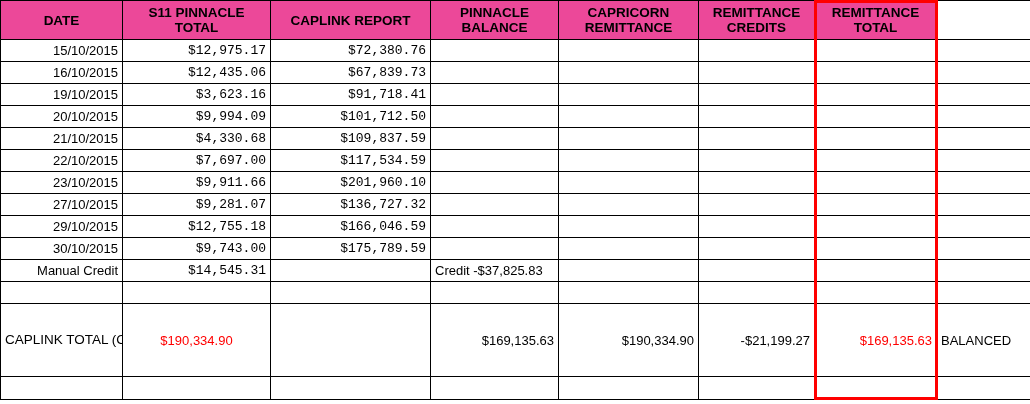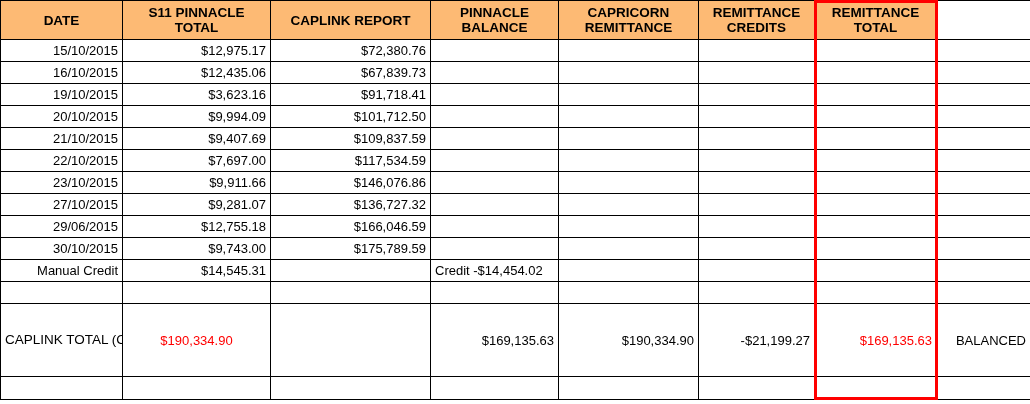--- a/index.html
+++ b/index.html
@@ -25,34 +25,34 @@
     border: 1px solid #000000;
     padding: 0 4px;
     vertical-align: middle;
     background: #ffffff;
     font-weight: normal;
     overflow: hidden;
     white-space: nowrap;
   }
   
   tr.header-row th {
-    background: #fdba74;
+    background: #ec4899;
     font-weight: bold;
     text-align: center;
     font-size: 13.5px;
     height: 38px;
     line-height: 15px;
     white-space: normal;
   }
   tr.header-row th.blank-head {
     background: #ffffff;
   }
   
   td.c-date { text-align: right; height: 21px; }
-  td.c-num  { text-align: right;  height: 21px; }
+  td.c-num  { text-align: right;  height: 21px; font-family: Liberation Mono, monospace; }
   td.c-text { text-align: left;   height: 21px; }
   td.c-empty{ height: 21px; }
 
   tr.total-row td {
     height: 72px;
   }
   td.total-label {
     text-align: center;
     font-weight: bold;
     font-size: 13.5px;
@@ -67,21 +67,21 @@
   td.total-num {
     text-align: right;
   }
   td.highlight-yellow {
     background: #ffff00;
     text-align: right;
     color: #ff0000;
     font-weight: bold;
   }
   td.balanced {
-    text-align: right;
+    text-align: left;
     font-weight: bold;
     padding-left: 3px;
     margin-left: 36px;
   }
   tr.tail-row td { height: 22px; }
 
   
   #red-box {
     position: absolute;
     border: 3px solid #ff0000;
@@ -152,60 +152,60 @@
         <td class="c-num">$9,994.09</td>
         <td class="c-num">$101,712.50</td>
         <td class="c-text"></td>
         <td class="c-num"></td>
         <td class="c-num"></td>
         <td class="c-num"></td>
         <td class="c-text"></td>
       </tr>
       <tr>
         <td class="c-date">21/10/2015</td>
-        <td class="c-num">$9,407.69</td>
+        <td class="c-num">$4,330.68</td>
         <td class="c-num">$109,837.59</td>
         <td class="c-text"></td>
         <td class="c-num"></td>
         <td class="c-num"></td>
         <td class="c-num"></td>
         <td class="c-text"></td>
       </tr>
       <tr>
         <td class="c-date">22/10/2015</td>
         <td class="c-num">$7,697.00</td>
         <td class="c-num">$117,534.59</td>
         <td class="c-text"></td>
         <td class="c-num"></td>
         <td class="c-num"></td>
         <td class="c-num"></td>
         <td class="c-text"></td>
       </tr>
       <tr>
         <td class="c-date">23/10/2015</td>
         <td class="c-num">$9,911.66</td>
-        <td class="c-num">$146,076.86</td>
+        <td class="c-num">$201,960.10</td>
         <td class="c-text"></td>
         <td class="c-num"></td>
         <td class="c-num"></td>
         <td class="c-num"></td>
         <td class="c-text"></td>
       </tr>
       <tr>
         <td class="c-date">27/10/2015</td>
         <td class="c-num">$9,281.07</td>
         <td class="c-num">$136,727.32</td>
         <td class="c-text"></td>
         <td class="c-num"></td>
         <td class="c-num"></td>
         <td class="c-num"></td>
         <td class="c-text"></td>
       </tr>
       <tr>
-        <td class="c-date">29/06/2015</td>
+        <td class="c-date">29/10/2015</td>
         <td class="c-num">$12,755.18</td>
         <td class="c-num">$166,046.59</td>
         <td class="c-text"></td>
         <td class="c-num"></td>
         <td class="c-num"></td>
         <td class="c-num"></td>
         <td class="c-text"></td>
       </tr>
       <tr>
         <td class="c-date">30/10/2015</td>
@@ -214,21 +214,21 @@
         <td class="c-text"></td>
         <td class="c-num"></td>
         <td class="c-num"></td>
         <td class="c-num"></td>
         <td class="c-text"></td>
       </tr>
       <tr>
         <td class="c-date">Manual Credit</td>
         <td class="c-num">$14,545.31</td>
         <td class="c-num"></td>
-        <td class="c-text">Credit -$14,454.02</td>
+        <td class="c-text">Credit -$37,825.83</td>
         <td class="c-num"></td>
         <td class="c-num"></td>
         <td class="c-num"></td>
         <td class="c-text"></td>
       </tr>
       <tr>
         <td class="c-empty"></td>
         <td class="c-empty"></td>
         <td class="c-empty"></td>
         <td class="c-empty"></td>

